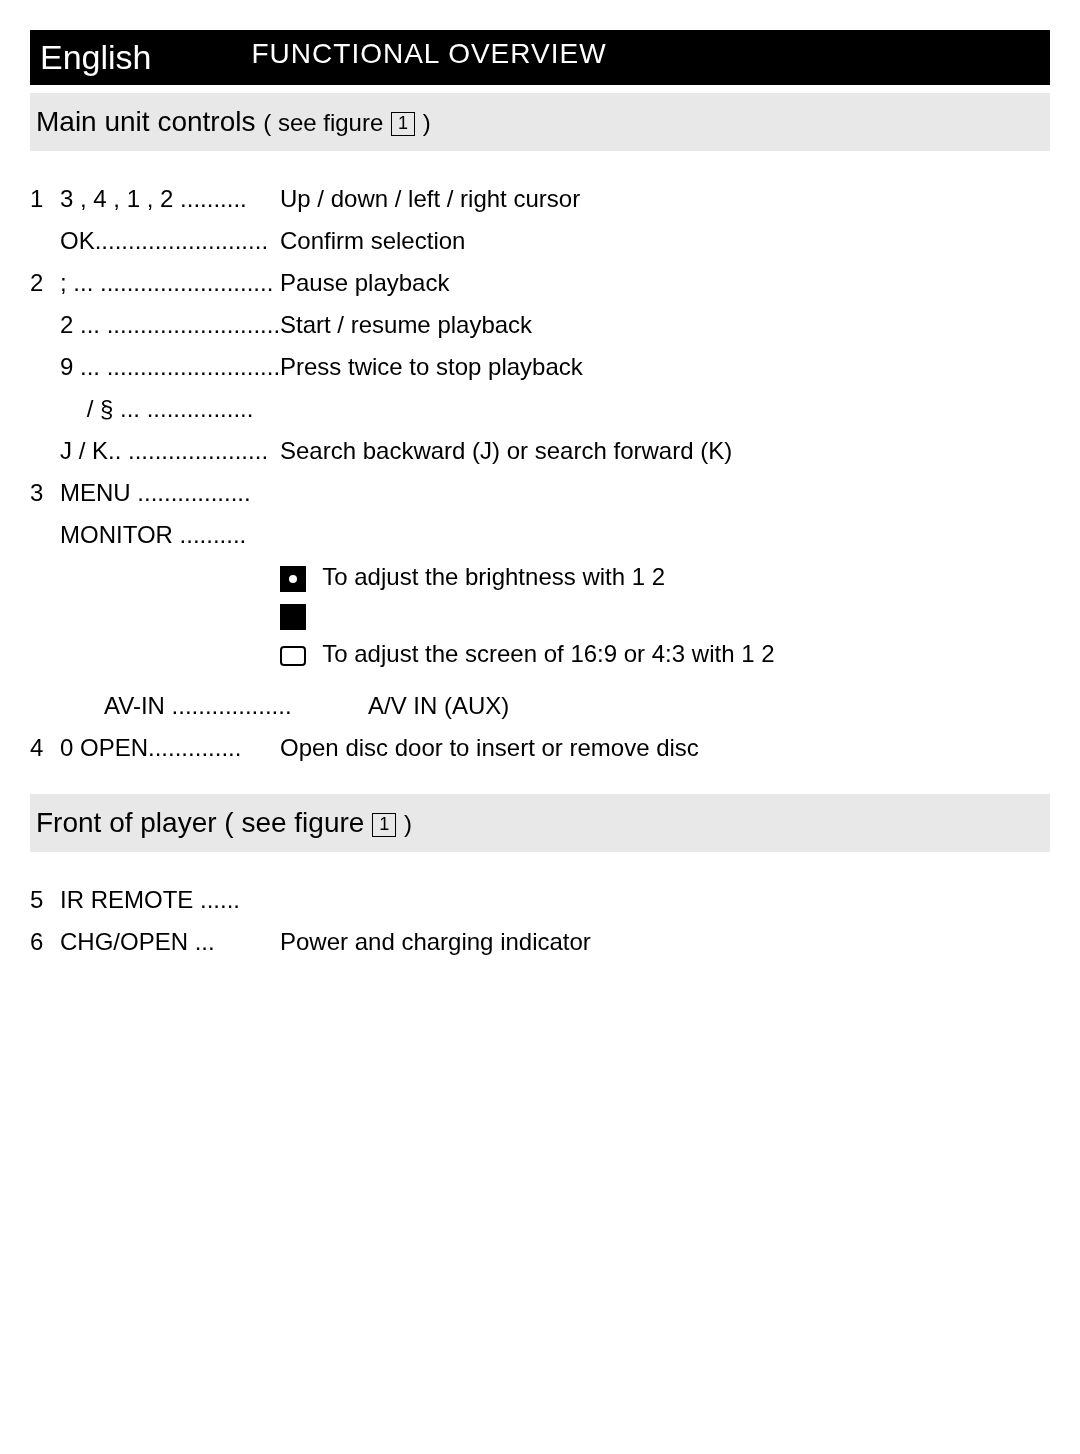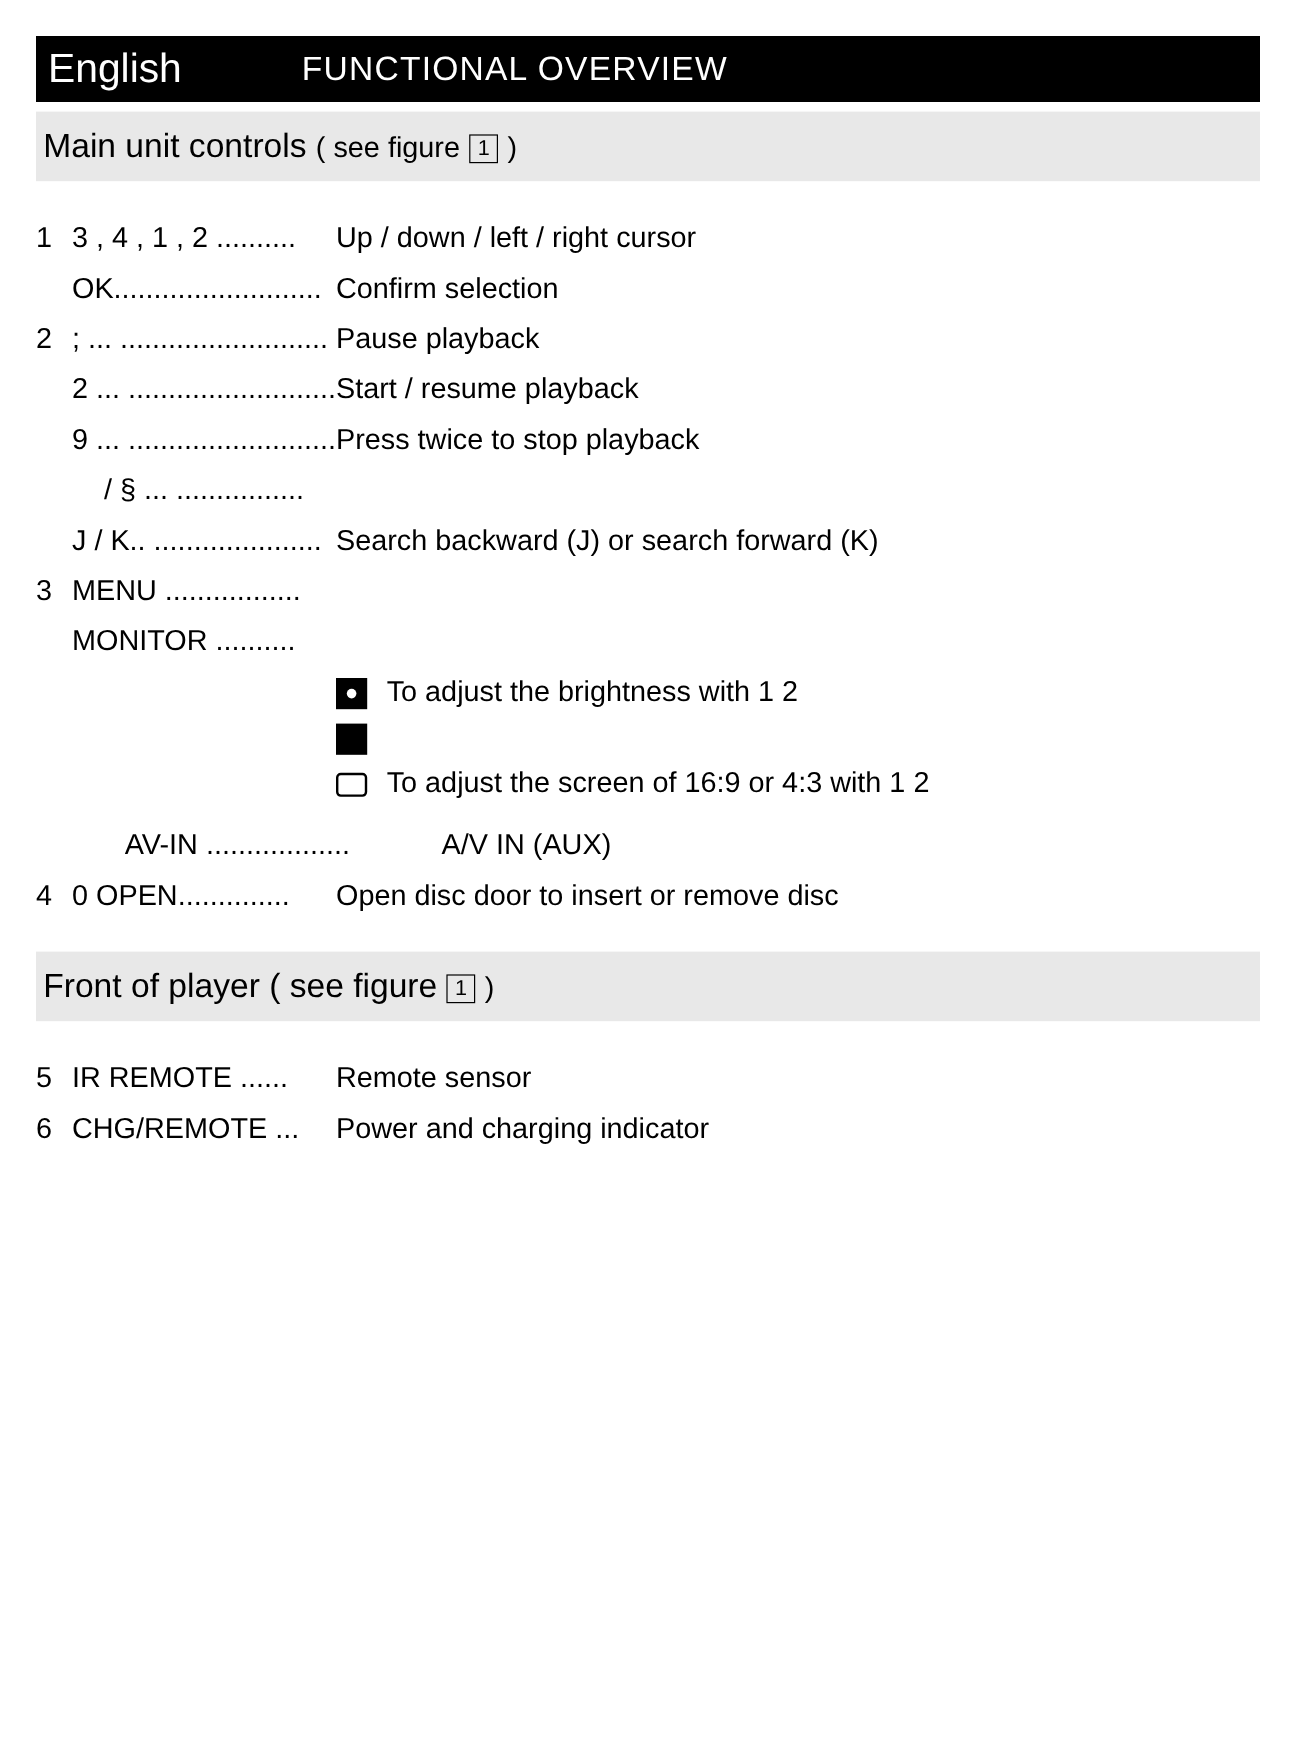--- a/index.html
+++ b/index.html
@@ -9,21 +9,20 @@
     font-size: 24px;
     color: #000;
     width: 1080px;
     box-sizing: border-box;
   }
   .header-bar {
     background: #000;
     color: #fff;
     padding: 8px 10px;
     display: flex;
-    align-items: center;
   }
   .header-lang {
     font-size: 34px;
     font-weight: normal;
     margin-right: 100px;
   }
   .header-title {
     font-size: 28px;
     letter-spacing: 1px;
   }
@@ -189,20 +188,19 @@
 <div class="section-header">
   <span>Front of player ( see figure</span>
   <span class="boxed">1</span>
   <span class="sub">)</span>
 </div>
 
 <div class="content">
   <div class="row">
     <div class="num">5</div>
     <div class="label">IR REMOTE ......</div>
-    <div class="desc">Remote sensor</div>
   </div>
   <div class="row">
     <div class="num">6</div>
-    <div class="label">CHG/REMOTE ...</div>
+    <div class="label">CHG/OPEN ...</div>
     <div class="desc">Power and charging indicator</div>
   </div>
 </div>
 
 </body></html>

